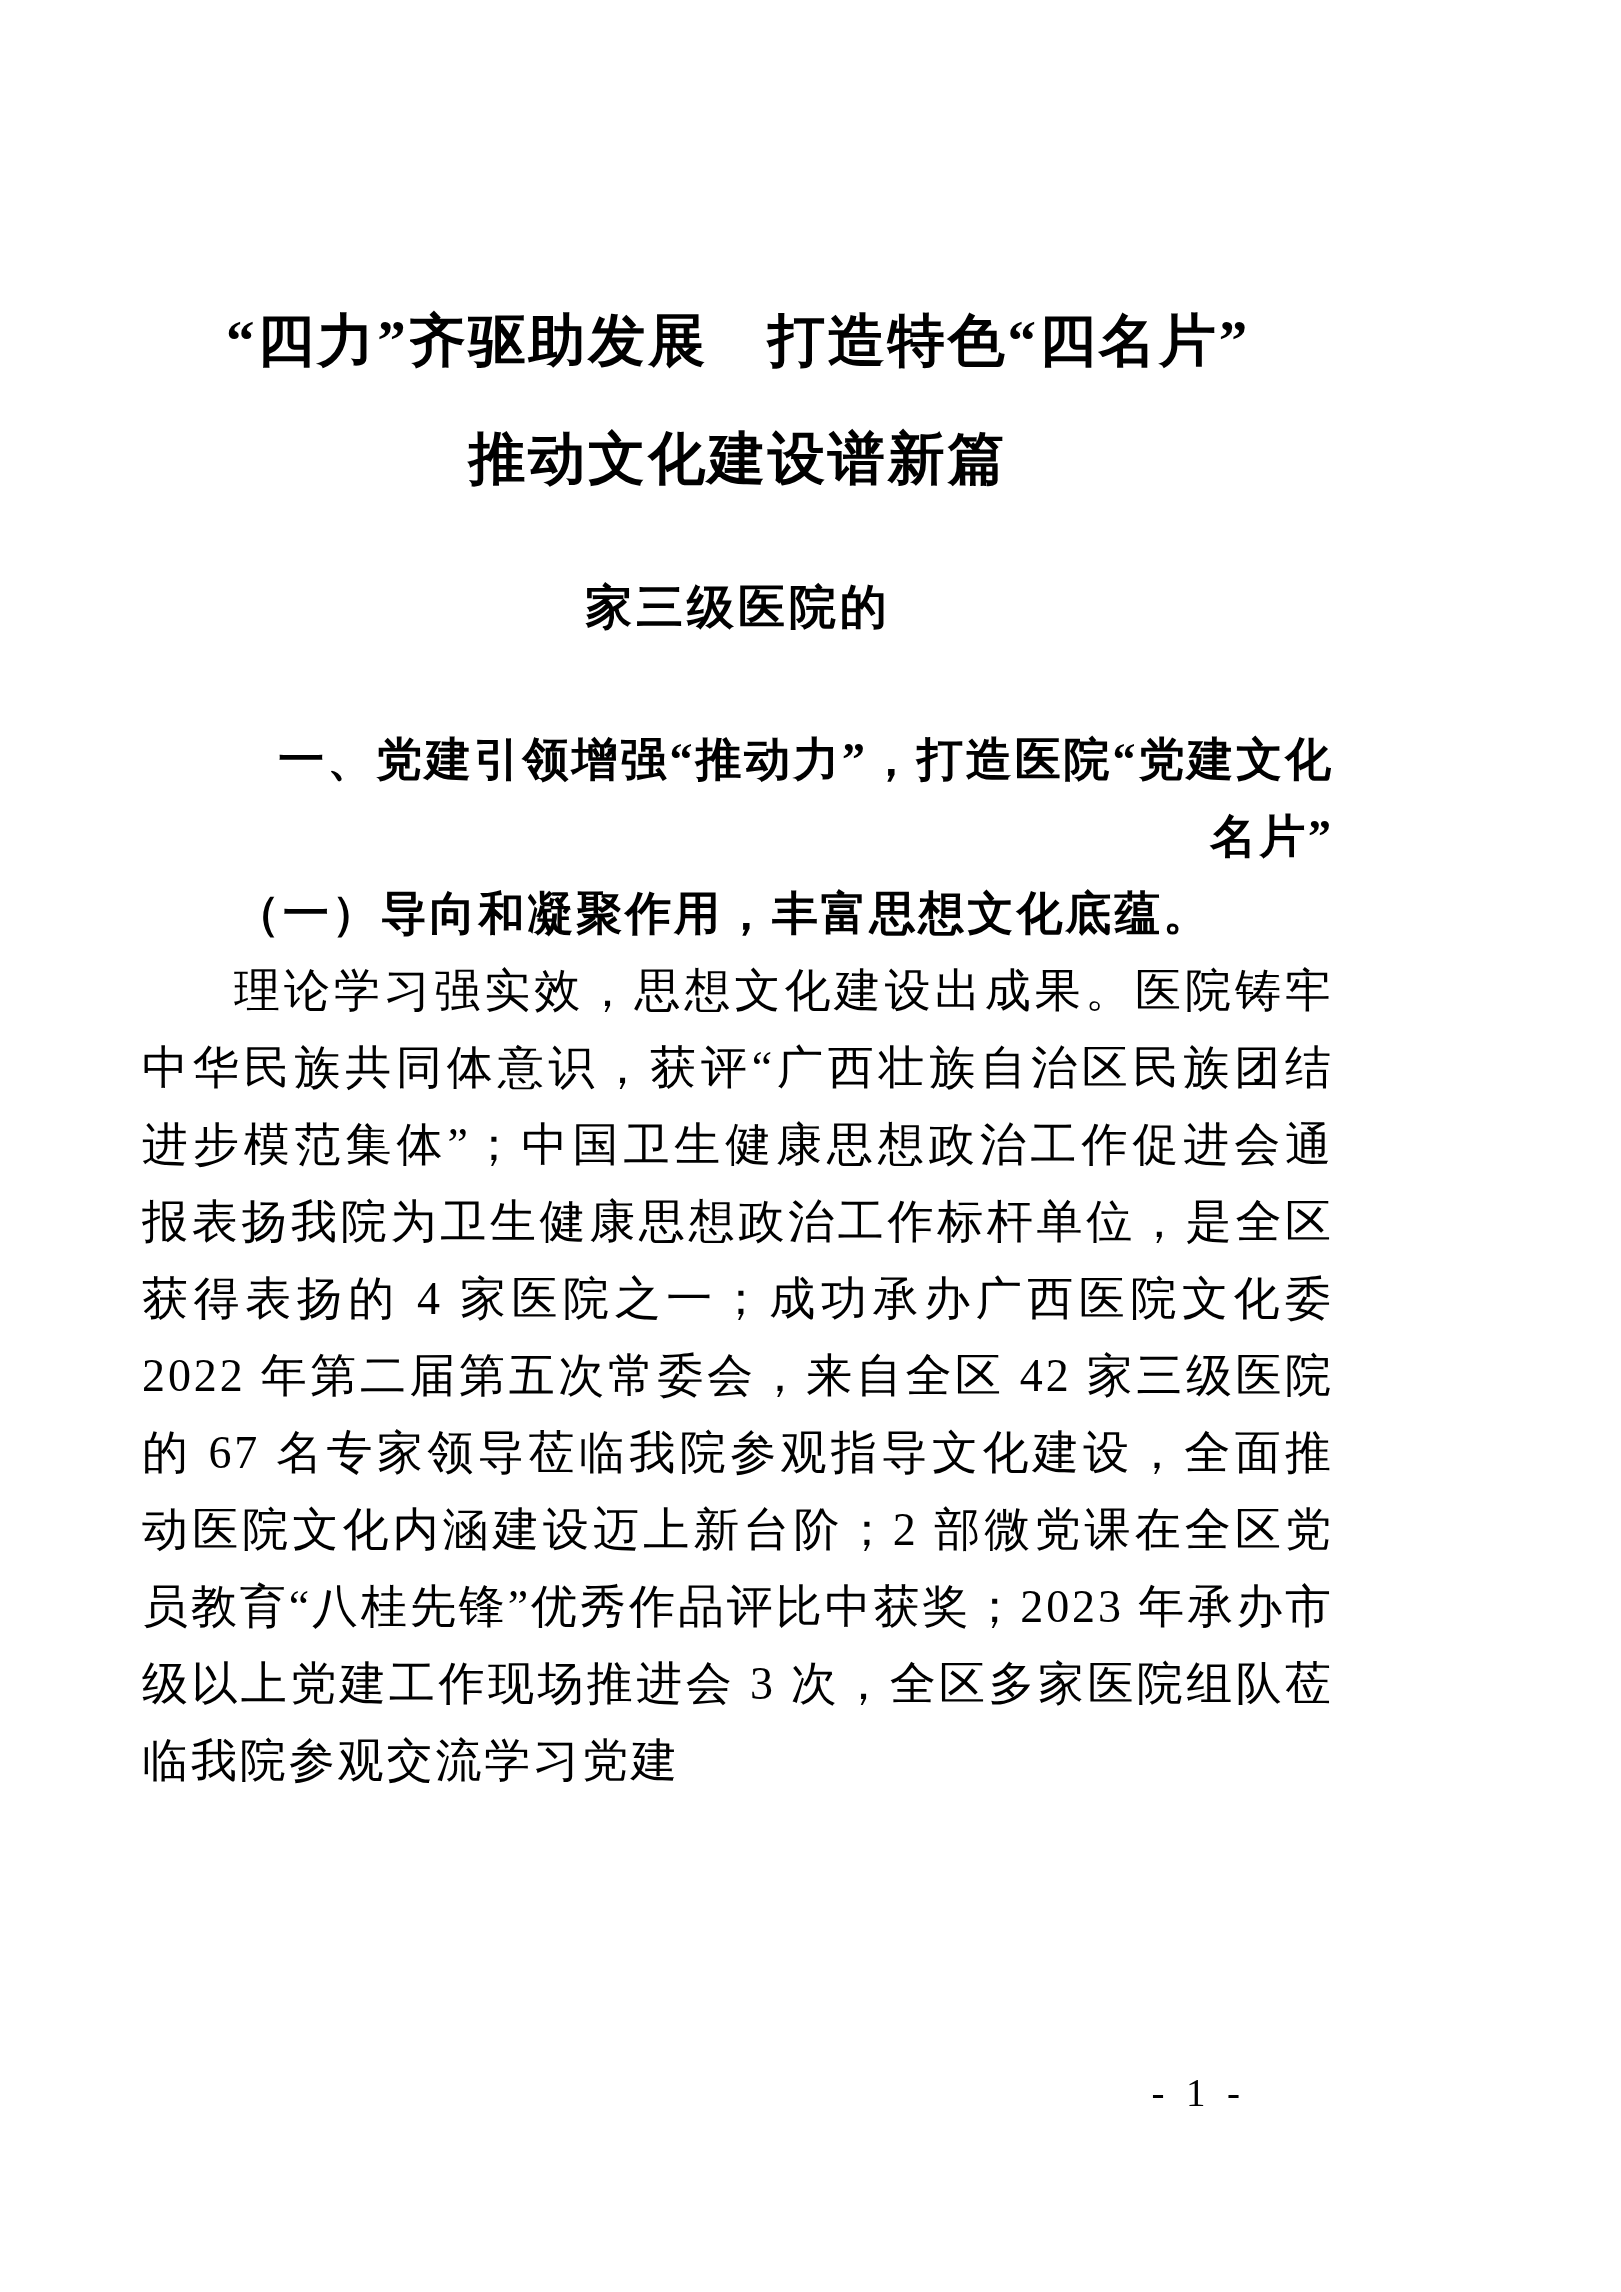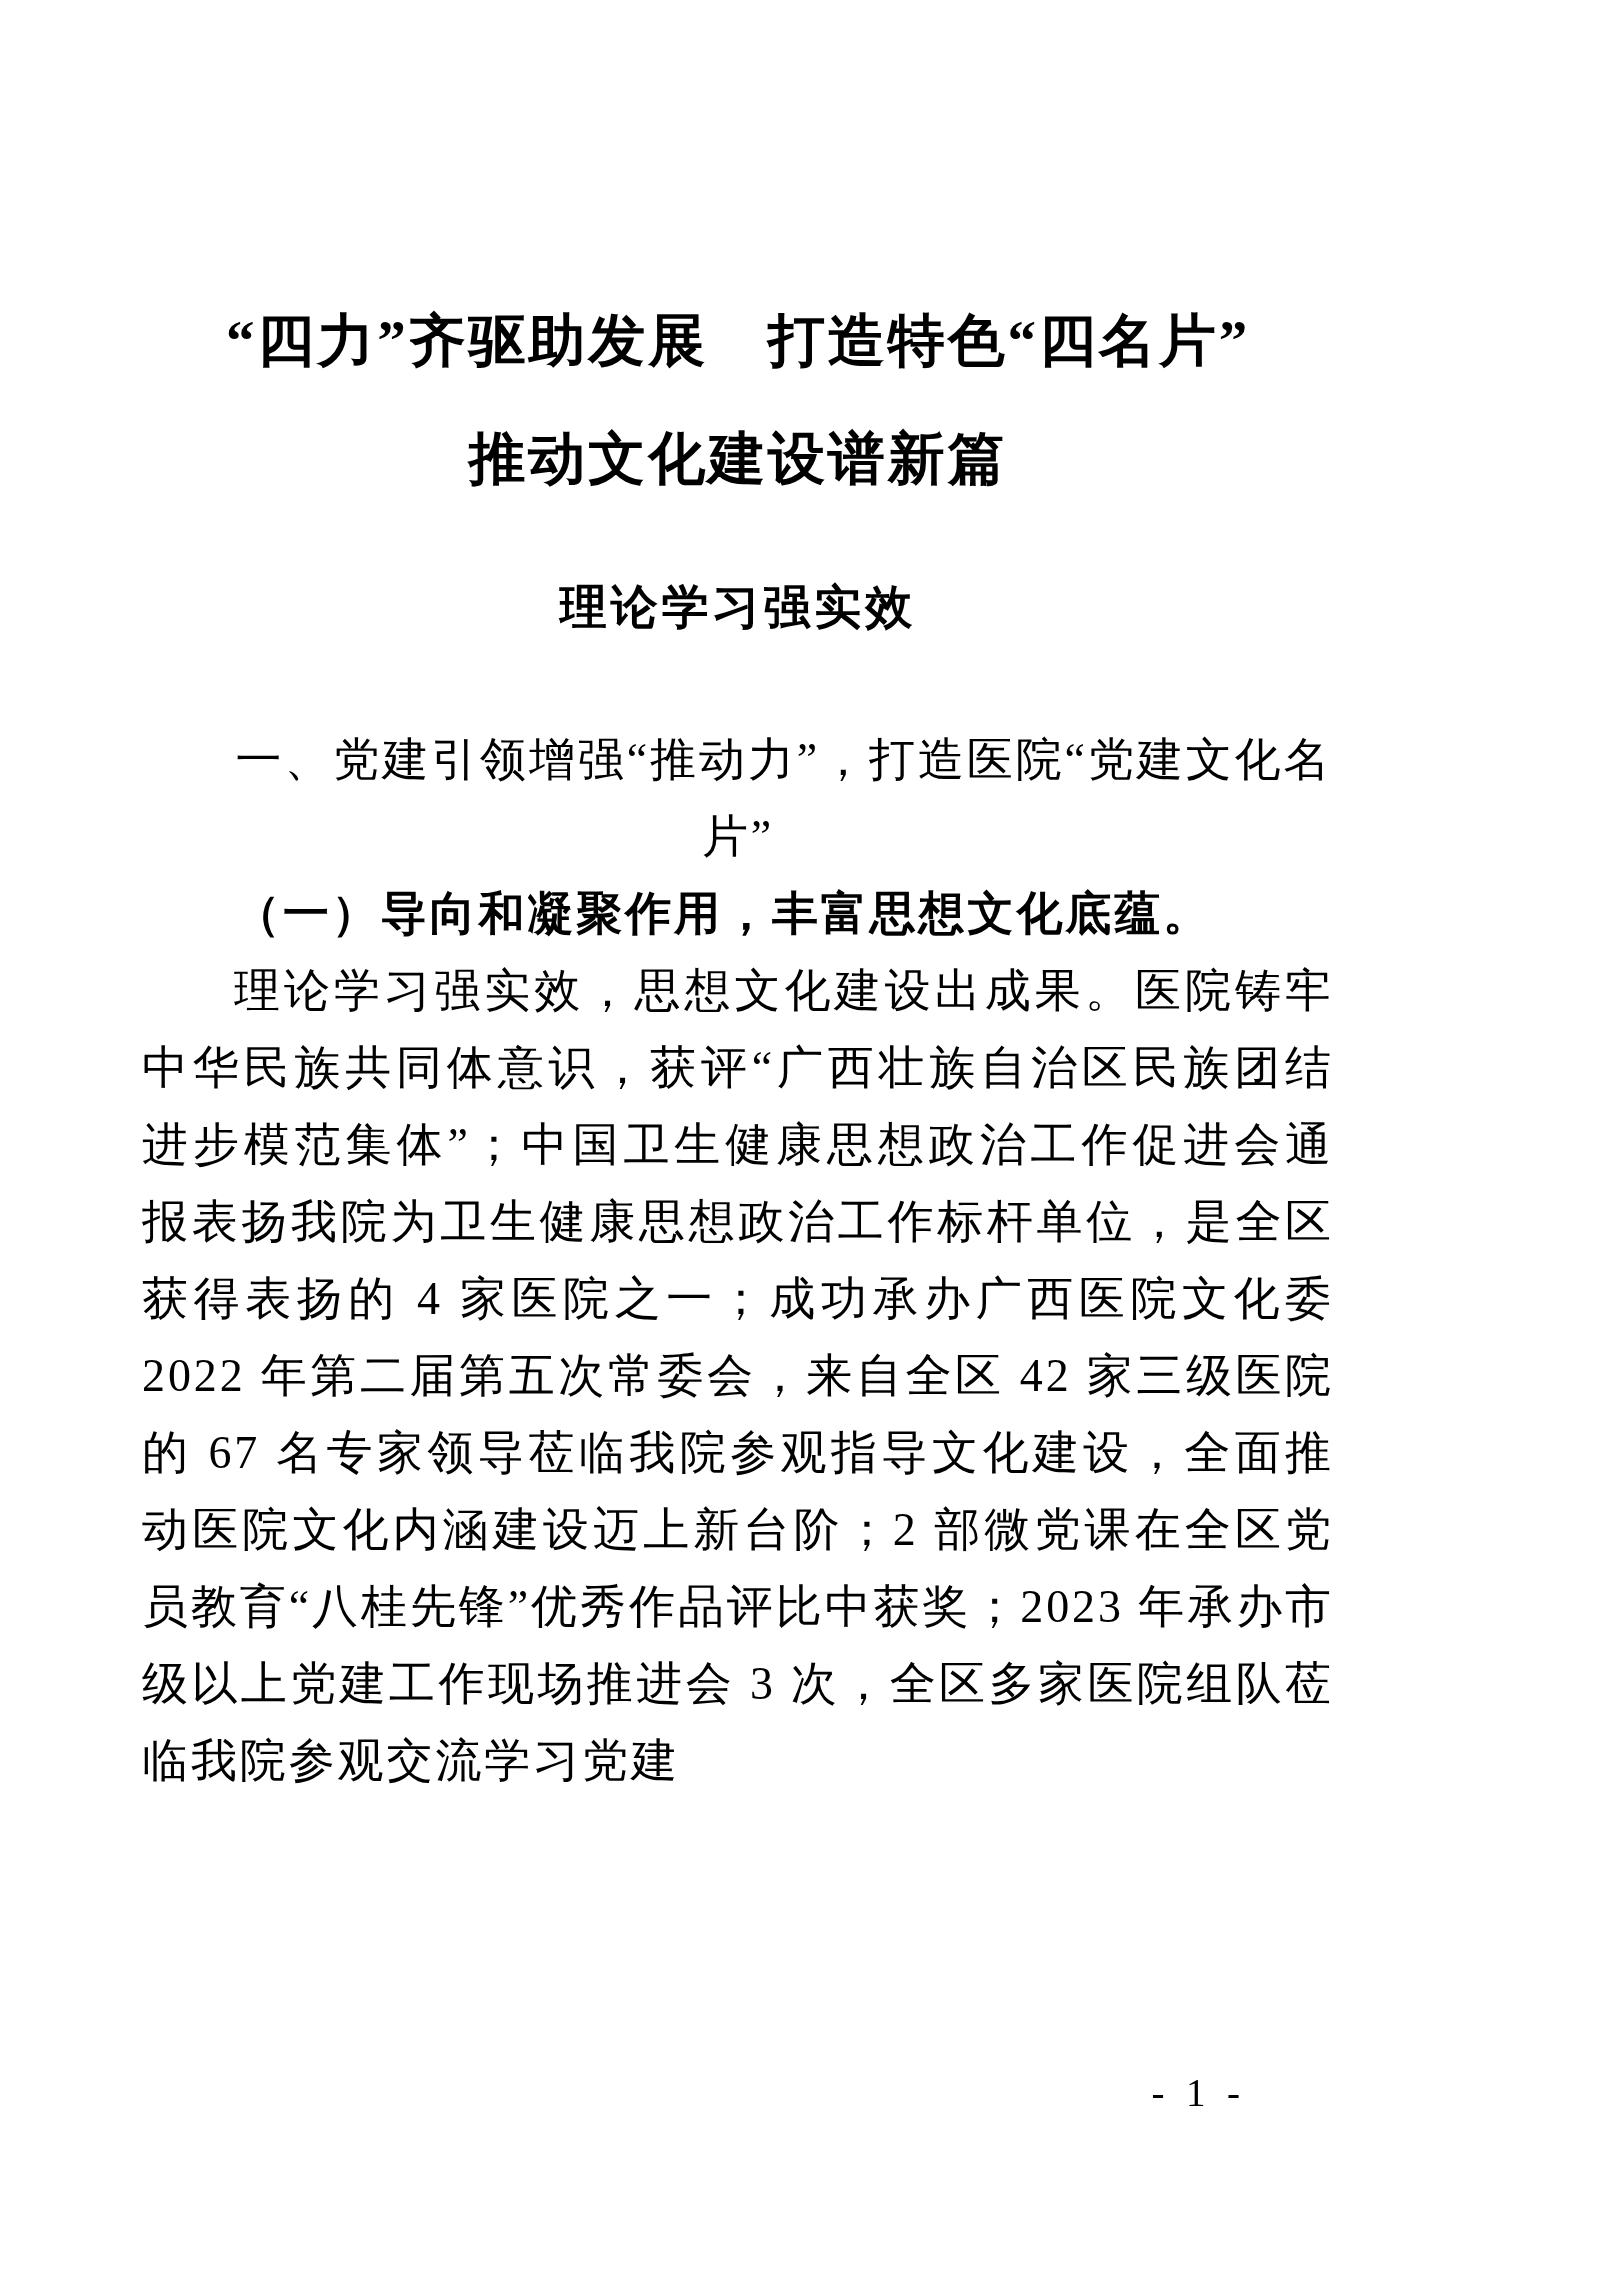--- a/index.html
+++ b/index.html
@@ -47,22 +47,22 @@
     text-align: justify;
     text-justify: inter-character;
     letter-spacing: 2.9px;
   }
   .doc-body p {
     margin: 0;
     padding: 0;
     text-indent: 2em;
   }
   .doc-body p.heading-1 {
-    font-weight: normal;
-    text-align: center;
+    font-weight: bold;
+    text-align: right;
   }
   .doc-body p.heading-2 {
     font-weight: bold;
     text-align: left;
   }
   .page-number {
     position: absolute;
     top: 2070px;
     right: 227px;
     font-size: 39px;
@@ -72,21 +72,21 @@
 </head>
 <body>
 
 <div class="page">
 
   <div class="doc-title">
     <div>“四力”齐驱助发展　打造特色“四名片”</div>
     <div>推动文化建设谱新篇</div>
   </div>
 
-  <div class="doc-author">理论学习强实效</div>
+  <div class="doc-author">家三级医院的</div>
 
   <div class="doc-body">
     <p class="heading-1">一、党建引领增强“推动力”，打造医院“党建文化名片”</p>
     <p class="heading-2">（一）导向和凝聚作用，丰富思想文化底蕴。</p>
     <p class="body-para">理论学习强实效，思想文化建设出成果。医院铸牢中华民族共同体意识，获评“广西壮族自治区民族团结进步模范集体”；中国卫生健康思想政治工作促进会通报表扬我院为卫生健康思想政治工作标杆单位，是全区获得表扬的 4 家医院之一；成功承办广西医院文化委 2022 年第二届第五次常委会，来自全区 42 家三级医院的 67 名专家领导莅临我院参观指导文化建设，全面推动医院文化内涵建设迈上新台阶；2 部微党课在全区党员教育“八桂先锋”优秀作品评比中获奖；2023 年承办市级以上党建工作现场推进会 3 次，全区多家医院组队莅临我院参观交流学习党建</p>
   </div>
 
   <div class="page-number">- 1 -</div>
 
 </div>

